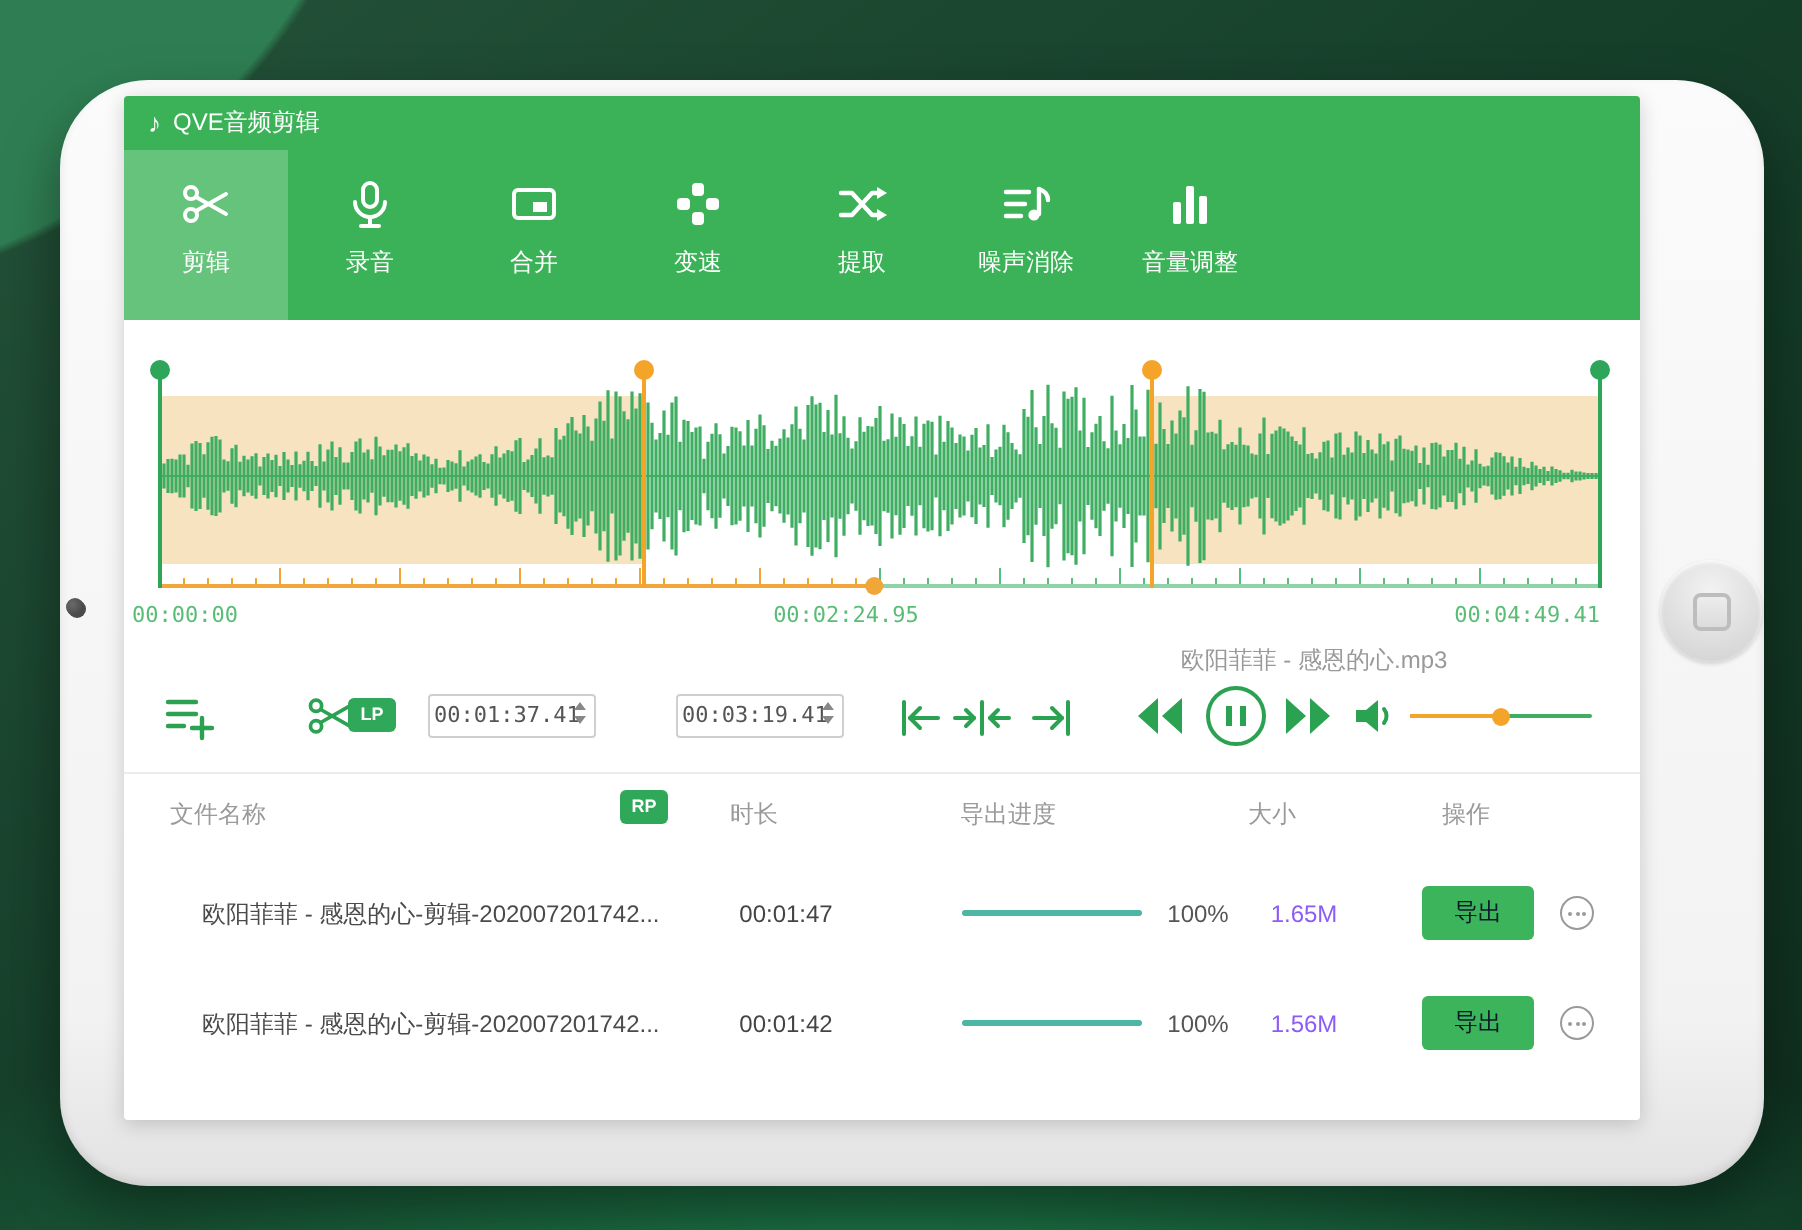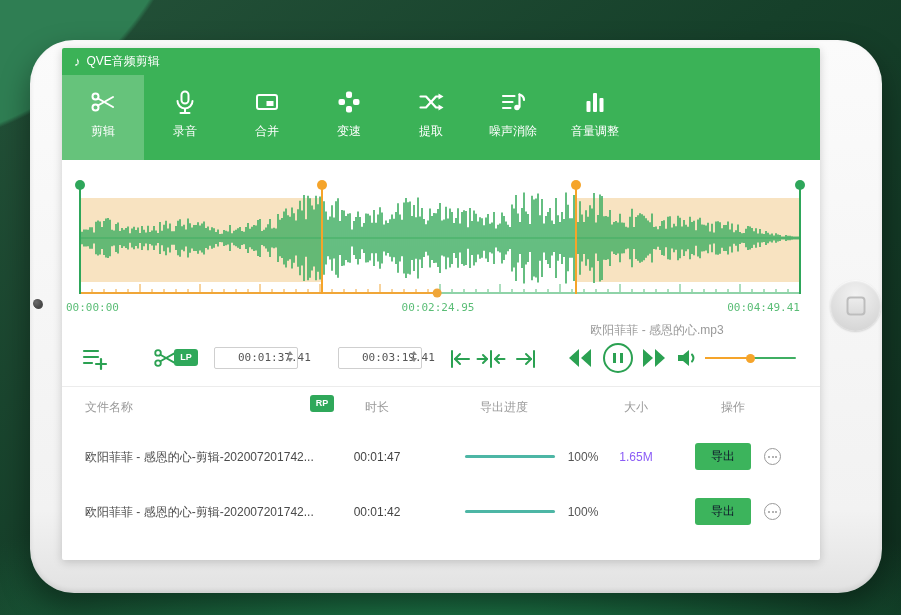--- a/index.html
+++ b/index.html
@@ -49,48 +49,48 @@
   .wave-svg{ position:absolute; left:18px; top:128px; z-index:2; }
   .marker{ position:absolute; top:140px; width:2px; height:106px; z-index:3; }
   .marker.green{ background:#2ea65a; }
   .marker.orange{ background:#f5a42a; }
   .marker .dot{ position:absolute; left:-4px; top:-8px; width:10px; height:10px; border-radius:50%; }
   .marker.green .dot{ background:#2ea65a; }
   .marker.orange .dot{ background:#f5a42a; }
   .ruler-svg{ position:absolute; left:18px; top:232px; z-index:2; }
   .time-label{ position:absolute; top:253px; font-size:11px; color:#5abd76; font-family:"DejaVu Sans Mono",monospace; }
   .time-start{ left:4px; }
-  .time-current{ left:296px; width:160px; text-align:center; }
+  .time-current{ left:281px; width:160px; text-align:center; }
   .time-end{ left:578px; width:160px; text-align:right; }
   .file-name{ position:absolute; top:274px; left:450px; width:290px; text-align:center; font-size:12px; color:#999; }
   
   .controls{ position:absolute; left:0; top:292px; width:758px; height:36px; }
   .controls > *{ position:absolute; }
   .point-badge{ width:24px; height:17px; top:9px; background:#2fa85a; border-radius:3px; color:#fff;
     font-size:9px; font-weight:bold; text-align:center; line-height:17px; }
   .time-input{ width:84px; height:22px; top:7px; border:1px solid #cfcfcf; border-radius:2px; background:#fff;
-    font-size:11px; color:#555; font-family:"DejaVu Sans Mono",monospace; line-height:20px; padding-left:23px; }
+    font-size:11px; color:#555; font-family:"DejaVu Sans Mono",monospace; line-height:20px; padding-left:2px; }
   .stepper{ position:absolute; right:4px; top:3px; display:flex; flex-direction:column; gap:3px; }
   .step-up{ width:0; height:0; border-left:3.5px solid transparent; border-right:3.5px solid transparent; border-bottom:4.5px solid #888; }
   .step-down{ width:0; height:0; border-left:3.5px solid transparent; border-right:3.5px solid transparent; border-top:4.5px solid #888; }
   .pause-btn{ width:30px; height:30px; top:3px; border:2px solid #2ba152; border-radius:50%;
     display:flex; align-items:center; justify-content:center; gap:4px; }
   .pause-btn i{ display:block; width:3px; height:10px; background:#2ba152; }
   .vol-slider{ left:643px; top:17px; width:91px; height:2px; background:#3fae62; border-radius:1px; }
   .vol-fill{ position:absolute; left:0; top:0; height:2px; background:#f5a42a; }
   .vol-handle{ position:absolute; top:-3.5px; width:9px; height:9px; border-radius:50%; background:#f5a42a; }
   .divider{ position:absolute; left:0; top:338px; width:758px; height:1px; background:#ececec; }
   
   .thead span{ position:absolute; top:351px; font-size:12px; color:#9a9a9a; }
   .th-name{ left:23px; }
   .th-duration{ left:270px; width:90px; text-align:center; }
   .th-progress{ left:418px; width:100px; text-align:left; }
   .th-size{ left:534px; width:80px; text-align:center; }
   .th-action{ left:631px; width:80px; text-align:center; }
-  .trow{ position:absolute; left:0; width:758px; height:32px; }
+  .trow{ position:absolute; left:16px; width:758px; height:32px; }
   .row-1{ top:393px; } .row-2{ top:448px; }
   .trow > *{ position:absolute; }
   .cell-name{ left:23px; width:300px; font-size:12px; color:#4a4a4a; line-height:32px;
     white-space:nowrap; overflow:hidden; }
   .cell-duration{ left:270px; width:90px; text-align:center; font-size:12px; color:#444; line-height:32px; }
   .progress-track{ left:403px; top:14px; width:90px; height:3px; border-radius:2px; background:#e8f2f0; }
   .progress-fill{ position:absolute; left:0; top:0; height:3px; border-radius:2px; background:#4db6a5; }
   .cell-pct{ left:498px; width:46px; text-align:center; font-size:12px; color:#555; line-height:32px; }
   .cell-size{ left:534px; width:80px; text-align:center; font-size:12px; color:#8b5cf6; line-height:32px; }
   .export-btn{ left:633px; top:2px; width:56px; height:27px; background:#3cb45c; border:none; border-radius:3px;
@@ -395,20 +395,21 @@
         </span>
     </div>
 
     <div class="trow row-2">
       <span class="cell-name">欧阳菲菲 - 感恩的心-剪辑-202007201742...</span>
       <span class="cell-duration">00:01:42</span>
       <span class="progress-track">
           <span class="progress-fill" style="width: 100%;"></span>
         </span>
       <span class="cell-pct">100%</span>
+      <span class="cell-size">1.56M</span>
       <span class="export-btn">导出</span>
       <span class="more-btn">
           <i></i>
           <i></i>
           <i></i>
         </span>
     </div>
 
   </div>
 </div>

